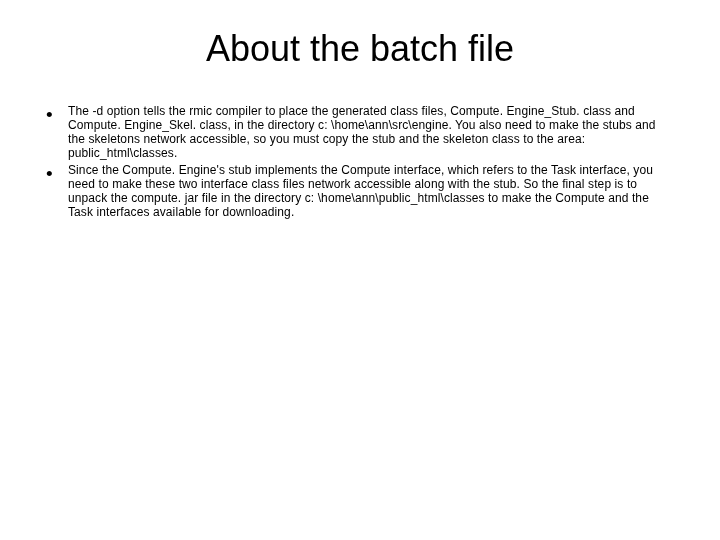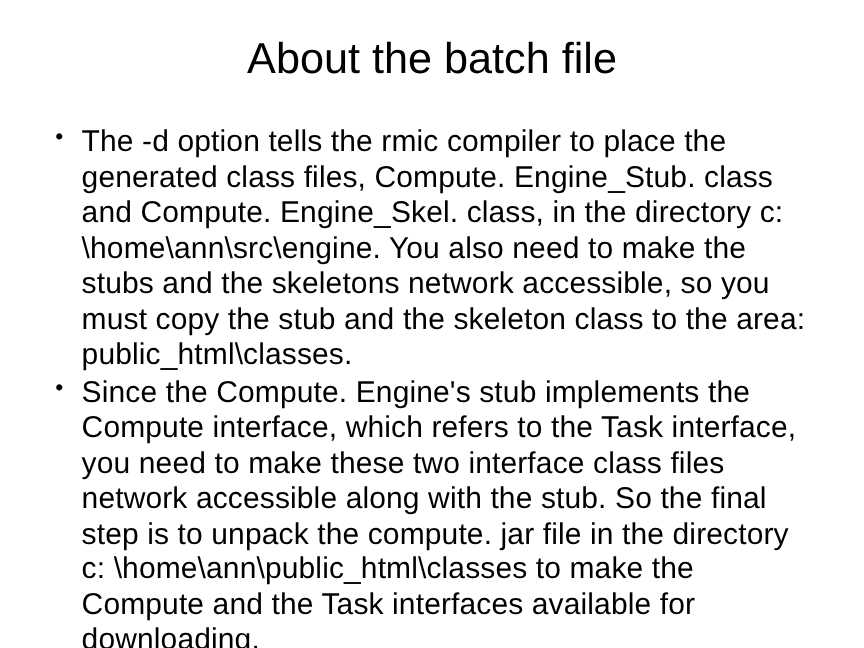--- a/index.html
+++ b/index.html
@@ -24,21 +24,21 @@
     margin: 0 0 34px 0;
   }
   ul.bullets {
     list-style: none;
     margin: 0;
     padding: 0 4px 0 0;
   }
   ul.bullets li {
     position: relative;
     padding-left: 28px;
-    font-size: 25px;
+    font-size: 12px;
     line-height: 1.18;
     margin-bottom: 2px;
     letter-spacing: 0.1px;
   }
   ul.bullets li::before {
     content: "•";
     position: absolute;
     left: 6px;
     top: 0;
     font-size: 19px;

